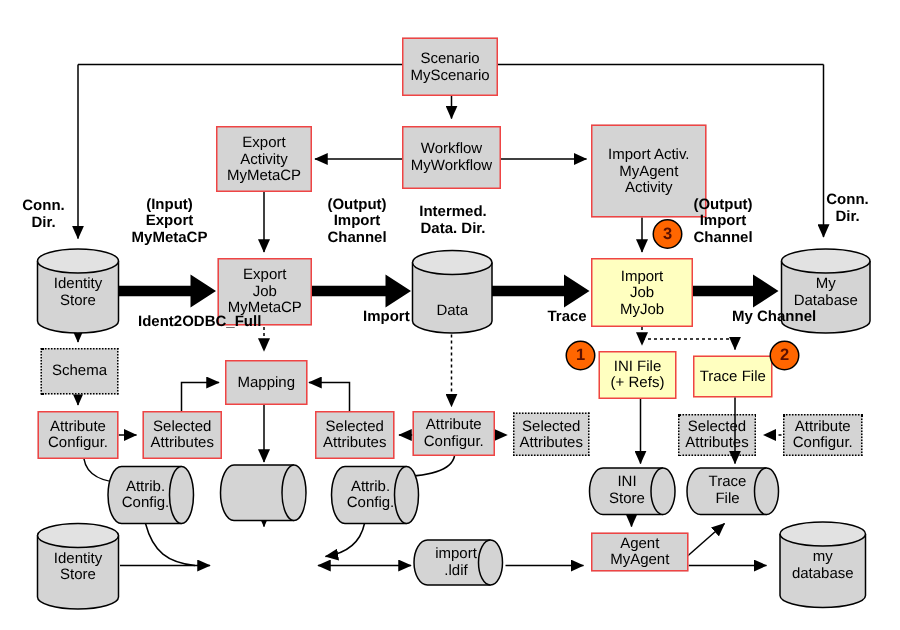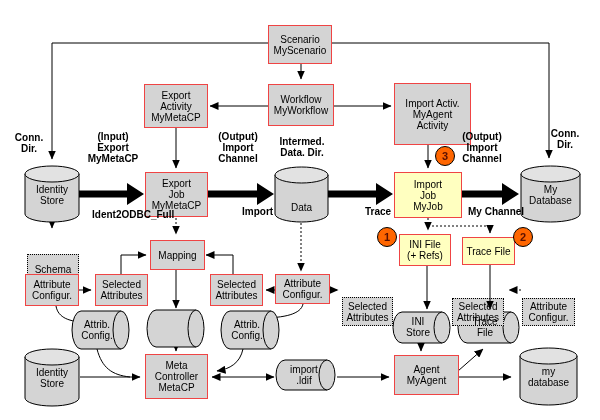--- a/index.html
+++ b/index.html
@@ -7,21 +7,21 @@
     position:relative;width:600px;height:420px;background:#ffffff;overflow:hidden;
     font-family:"Liberation Sans","DejaVu Sans",sans-serif;color:#000;
   }
   svg.layer{position:absolute;left:0;top:0;pointer-events:none;}
   .box{
     position:absolute;background:#d4d4d4;border:1px solid #ef4444;
     display:flex;align-items:center;justify-content:center;text-align:center;
     font-size:10px;line-height:11px;white-space:pre-line;box-sizing:border-box;
   }
   .box.yellow{background:#ffffc0;}
-  .box.dotted{border:1px dotted #000;margin-top:22px;}
+  .box.dotted{border:1px dotted #000;}
   .lbl{
     position:absolute;font-size:10px;line-height:11px;text-align:center;
     white-space:pre-line;
     font-weight:bold;
   }
   .lbl.nowrap{white-space:nowrap;padding-left:24px;}
   .shape-lbl{
     position:absolute;font-size:10px;line-height:11px;text-align:center;
     white-space:pre-line;pointer-events:none;
   }
@@ -173,24 +173,21 @@
   <div class="box" style="left:210px;top:274px;width:53px;height:32px">Selected
 Attributes</div>
   <div class="box" style="left:275px;top:274px;width:55px;height:30px">Attribute
 Configur.</div>
   <div class="box dotted" style="left:342px;top:275px;width:51px;height:29px">Selected
 Attributes</div>
   <div class="box dotted" style="left:452px;top:276px;width:52px;height:28px">Selected
 Attributes</div>
   <div class="box dotted" style="left:522px;top:276px;width:53px;height:28px">Attribute
 Configur.</div>
-  <div class="box" style="left:145px;top:354px;width:63px;height:45px">Meta
-Controller
-MetaCP</div>
-  <div class="box" style="left:394px;top:355px;width:65px;height:40px">Agent
+  <div class="box" style="left:394px;top:355px;width:65px;height:26px">Agent
 MyAgent</div>
 
   <div class="shape-lbl" style="left:25px;top:184px;width:54px">Identity
 Store</div>
   <div class="shape-lbl" style="left:275px;top:202px;width:53px">Data</div>
   <div class="shape-lbl" style="left:521px;top:184px;width:59px">My
 Database</div>
   <div class="shape-lbl" style="left:25px;top:367px;width:54px">Identity
 Store</div>
   <div class="shape-lbl" style="left:520px;top:366px;width:57px">my
@@ -217,21 +214,21 @@
   <div class="lbl" style="left:270px;top:136px;width:64px">Intermed.
 Data. Dir.</div>
   <div class="lbl" style="left:451px;top:131px;width:62px">(Output)
 Import
 Channel</div>
   <div class="lbl" style="left:542px;top:128px;width:46px">Conn.
 Dir.</div>
   <div class="lbl nowrap" style="left:68px;top:209px">Ident2ODBC_Full</div>
   <div class="lbl nowrap" style="left:218px;top:206px">Import</div>
   <div class="lbl nowrap" style="left:341px;top:206px">Trace</div>
-  <div class="lbl nowrap" style="left:444px;top:206px">My Channel</div>
+  <div class="lbl nowrap" style="left:464px;top:206px">My Channel</div>
 
   <div class="badge" style="left:377px;top:227px">1</div>
   <div class="badge" style="left:513px;top:227px">2</div>
   <div class="badge" style="left:435px;top:146px">3</div>
 
   <svg class="layer" width="600" height="420">
     <defs>
       <marker id="ah2" markerUnits="userSpaceOnUse" markerWidth="9" markerHeight="8" refX="8.5" refY="4" orient="auto">
         <path d="M0,0 L9,4 L0,8 Z" fill="#000"></path>
       </marker>

